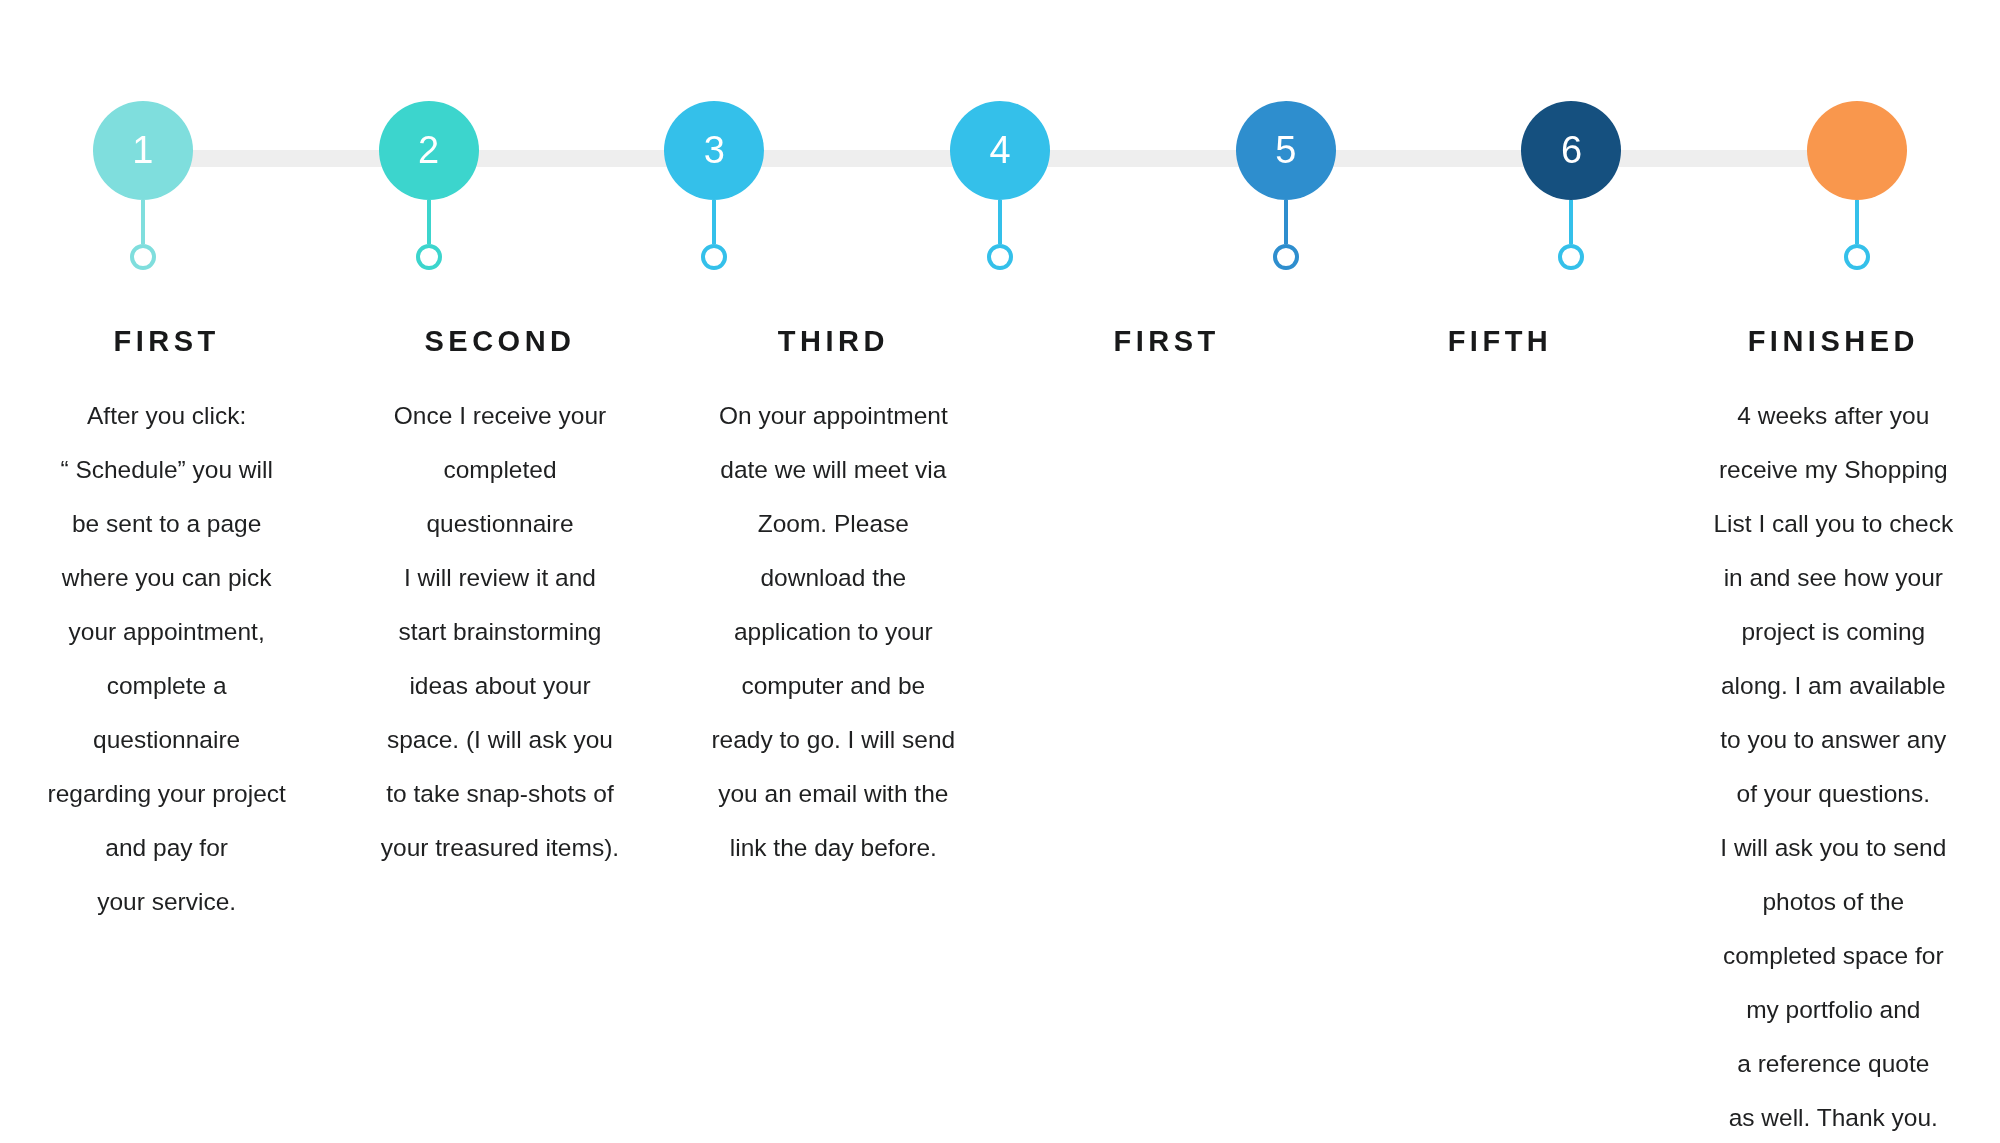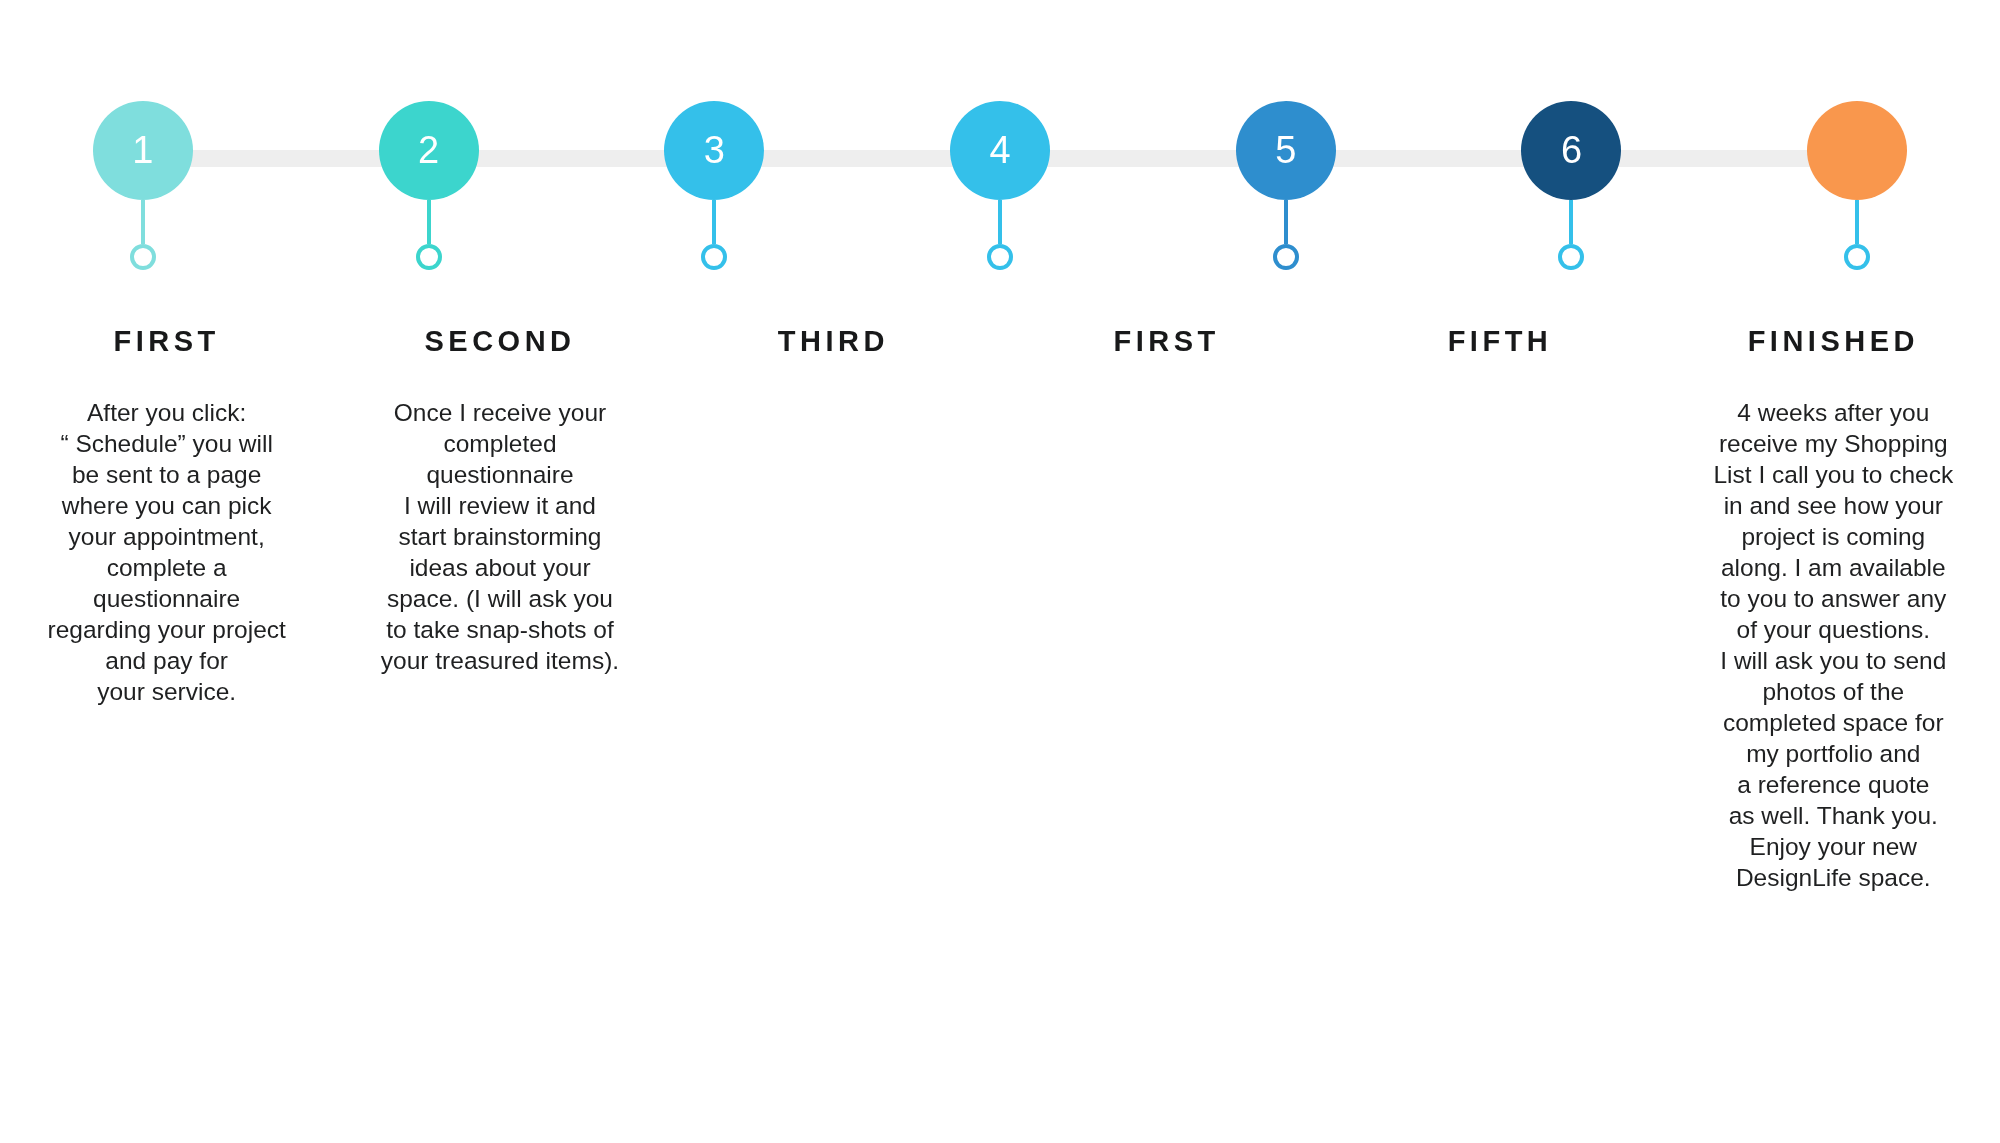--- a/index.html
+++ b/index.html
@@ -99,28 +99,28 @@
     flex: 1 1 0;
     padding: 0 10px;
     text-align: center;
   }
 
   .col-heading {
     font-size: 29px;
     font-weight: bold;
     letter-spacing: 4.5px;
     color: #18191a;
-    margin-bottom: 39px;
+    margin-bottom: 31px;
     font-family: "Liberation Sans", sans-serif;
     white-space: nowrap;
   }
 
   .col-body {
     font-size: 24.5px;
-    line-height: 31px;
+    line-height: 54px;
     color: #1f2021;
     font-family: "Liberation Sans", sans-serif;
     white-space: pre-line;
   }
 </style>
 </head>
 <body>
 
 <div id="timeline-infographic">
 
@@ -197,20 +197,29 @@
 I will review it and
 start brainstorming
 ideas about your
 space. (I will ask you
 to take snap-shots of
 your treasured items).</div>
     </div>
 
     <div class="text-col">
       <div class="col-heading">THIRD</div>
+      <div class="col-body">On your appointment
+date we will meet via
+Zoom. Please
+download the
+application to your
+computer and be
+ready to go. I will send
+you an email with the
+link the day before.</div>
     </div>
 
     <div class="text-col">
       <div class="col-heading">FIRST</div>
     </div>
 
 
     <div class="text-col">
       <div class="col-heading">FIFTH</div>
     </div>

